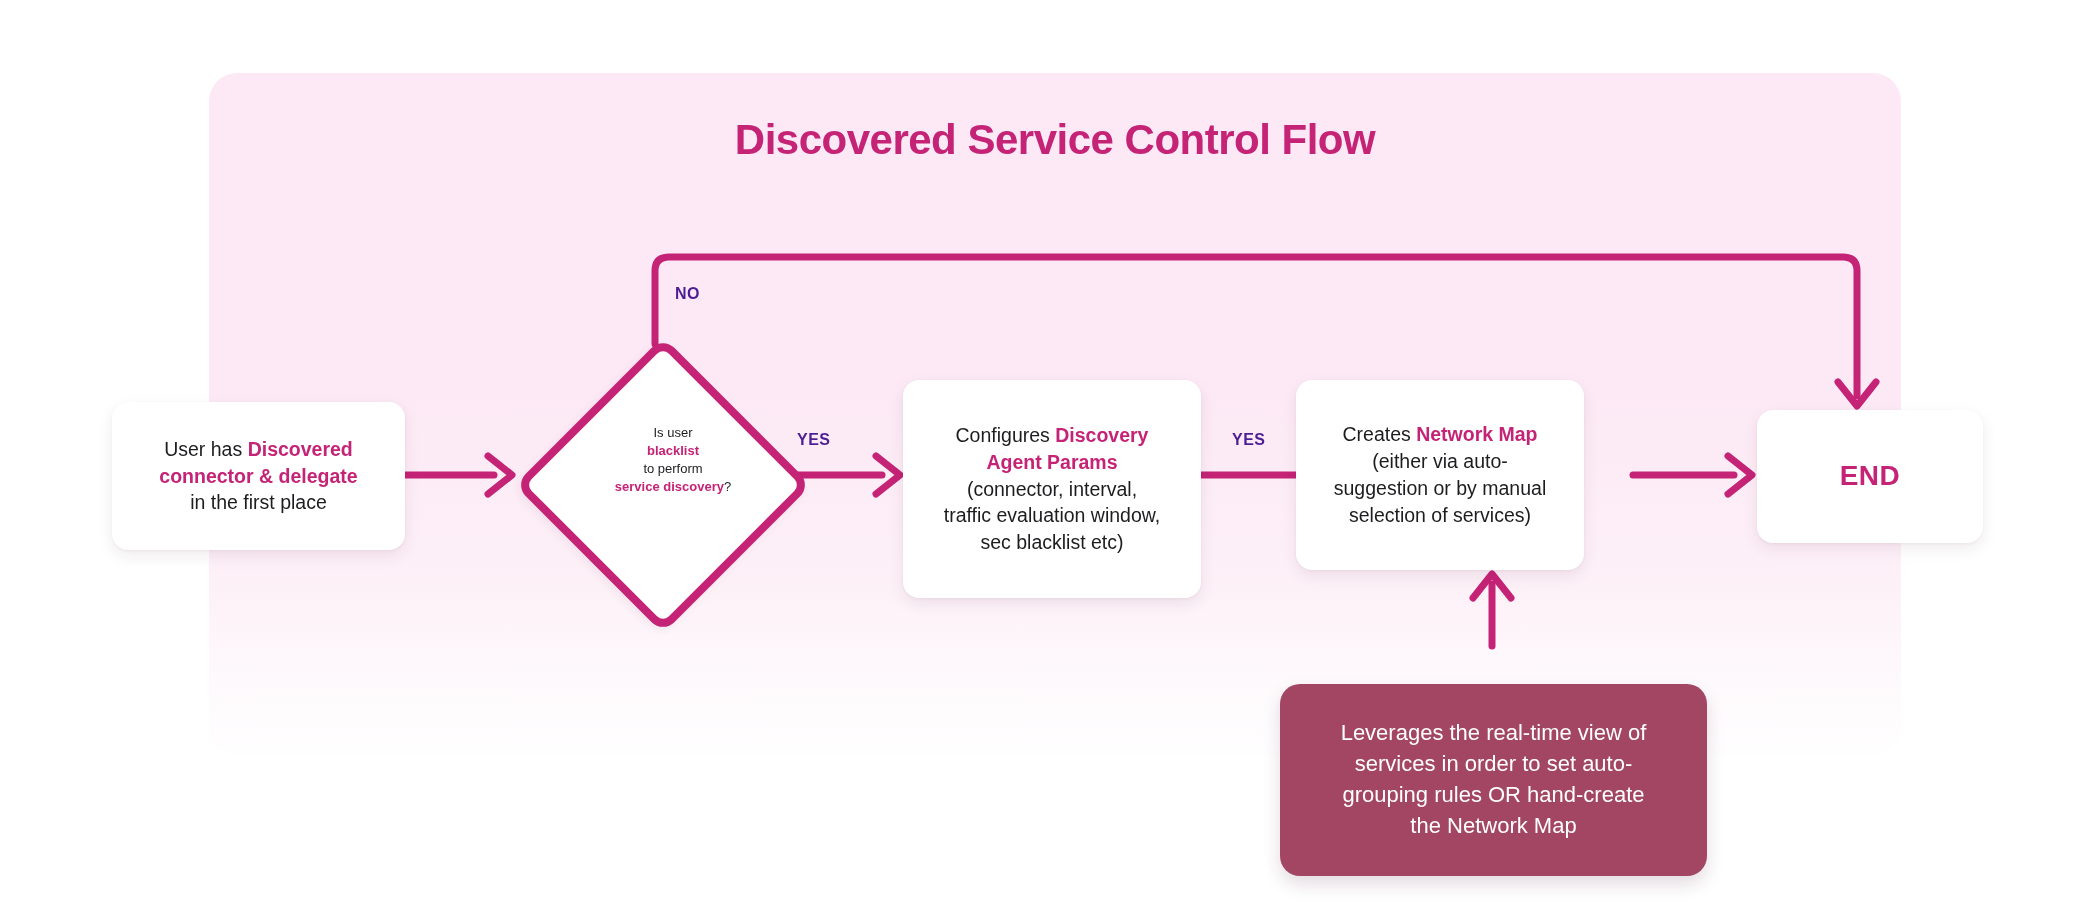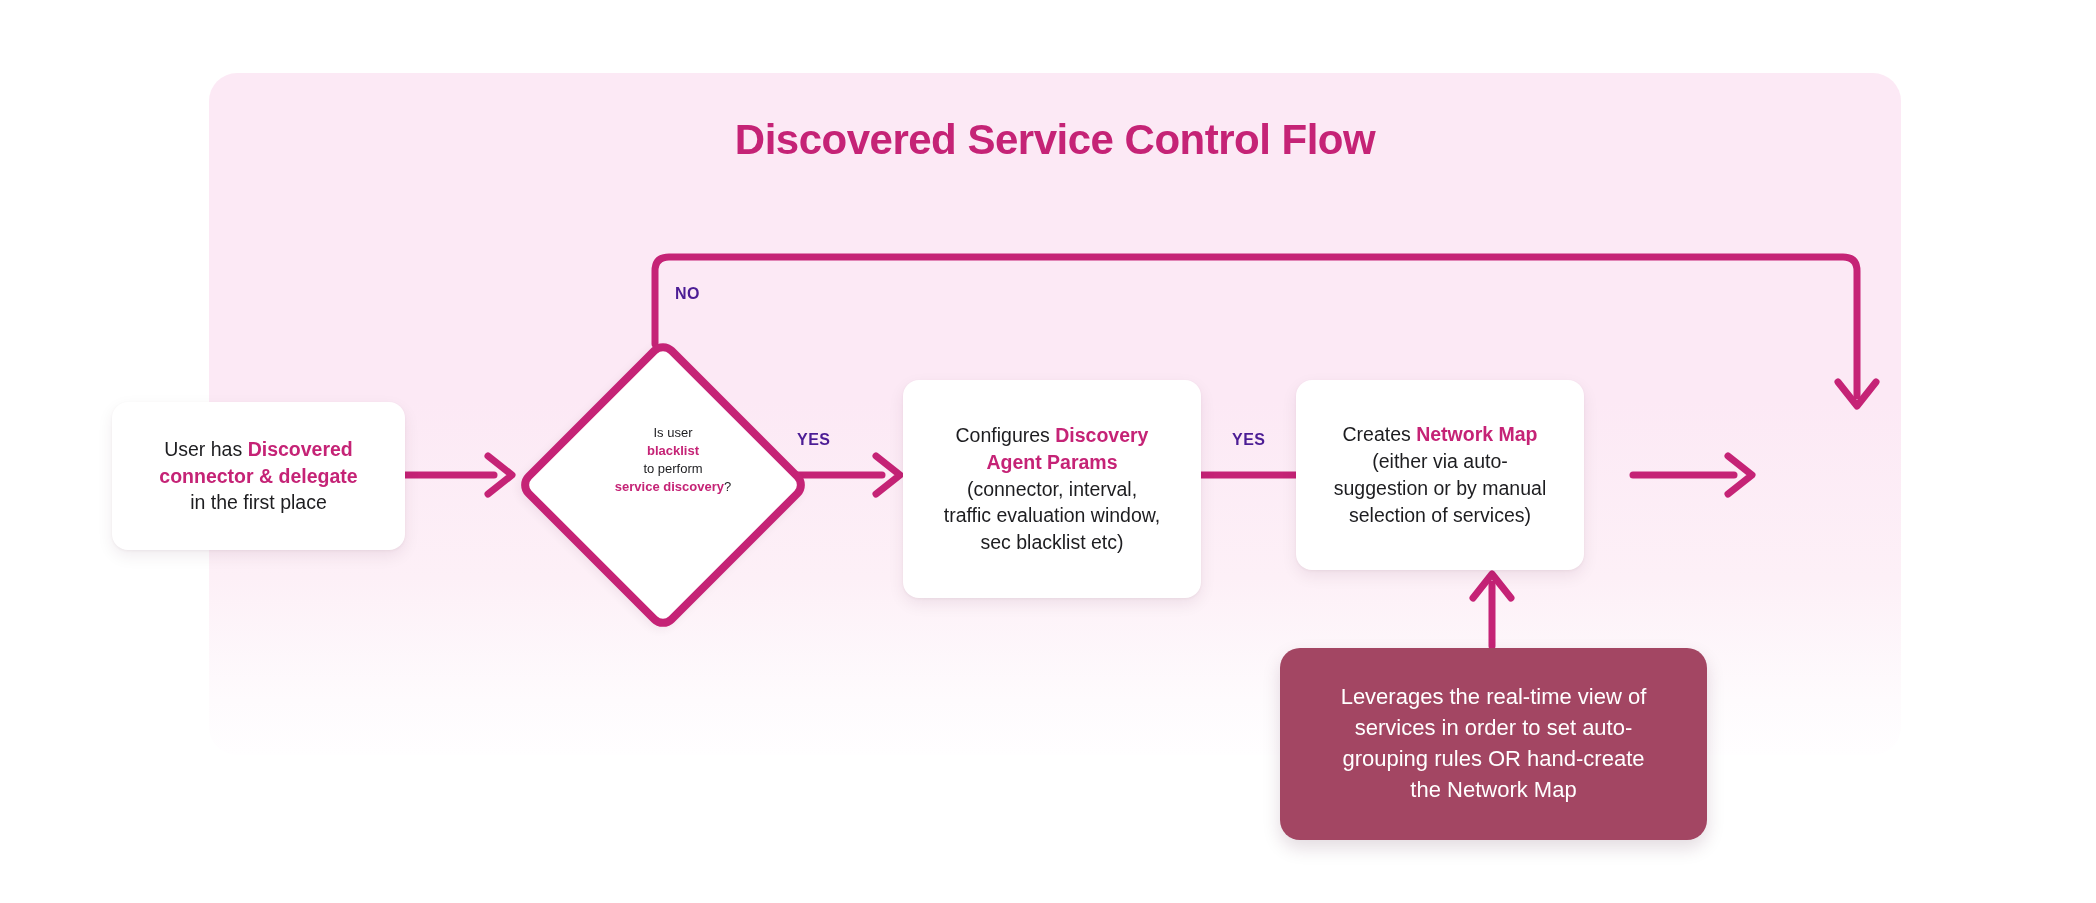--- a/index.html
+++ b/index.html
@@ -38,21 +38,21 @@
     font-size:13px;line-height:1.38;
   }
   .accent{color:#c52376;font-weight:700;}
   .edge-label{
     position:absolute;font-size:16px;font-weight:700;color:#4c1d95;letter-spacing:.5px;
   }
   .label-no{left:675px;top:285px;}
   .label-yes-1{left:797px;top:431px;}
   .label-yes-2{left:1232px;top:431px;}
   .note{
-    position:absolute;left:1280px;top:648px;width:427px;height:192px;border-radius:20px;
+    position:absolute;left:1280px;top:684px;width:427px;height:192px;border-radius:20px;
     background:#a34663;color:#ffffff;display:flex;align-items:center;justify-content:center;
     text-align:center;font-size:22px;line-height:1.4;
     box-shadow:0 8px 18px rgba(70,15,45,.15);
   }
 </style>
 </head>
 <body>
 
 <div class="canvas">
 
@@ -95,20 +95,23 @@
   <div class="diamond-text"><span>Is user</span><br><span class="accent">blacklist</span><br><span>to perform</span><br><span class="accent">service discovery</span><span>?</span></div>
 
   <div class="node node-configure">
     <div><span>Configures </span><span class="accent">Discovery</span><br><span class="accent">Agent Params</span><br><span>(connector, interval,</span><br><span>traffic evaluation window,</span><br><span>sec blacklist etc)</span></div>
   </div>
 
   <div class="node node-create">
     <div><span>Creates </span><span class="accent">Network Map</span><br><span>(either via auto-</span><br><span>suggestion or by manual</span><br><span>selection of services)</span></div>
   </div>
 
+  <div class="node node-end">
+    <div class="end-label">END</div>
+  </div>
 
   <div class="note">
     <div><span>Leverages the real-time view of</span><br><span>services in order to set auto-</span><br><span>grouping rules OR hand-create</span><br><span>the Network Map</span></div>
   </div>
 
   <div class="edge-label label-no">NO</div>
   <div class="edge-label label-yes-1">YES</div>
   <div class="edge-label label-yes-2">YES</div>
 
 </div>

